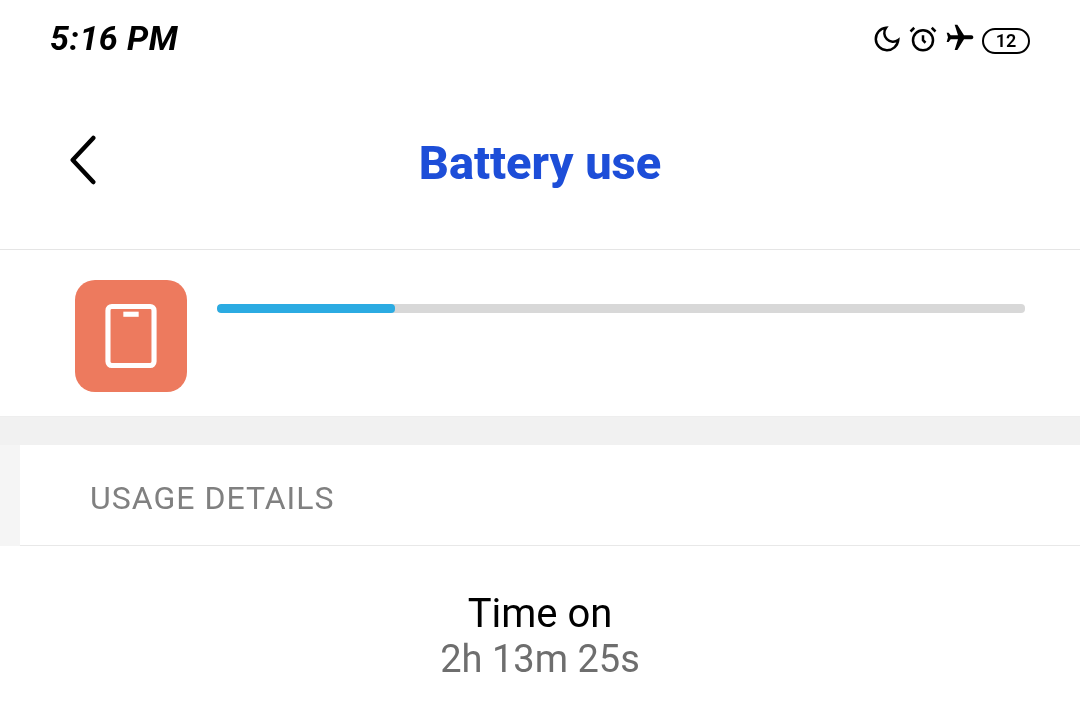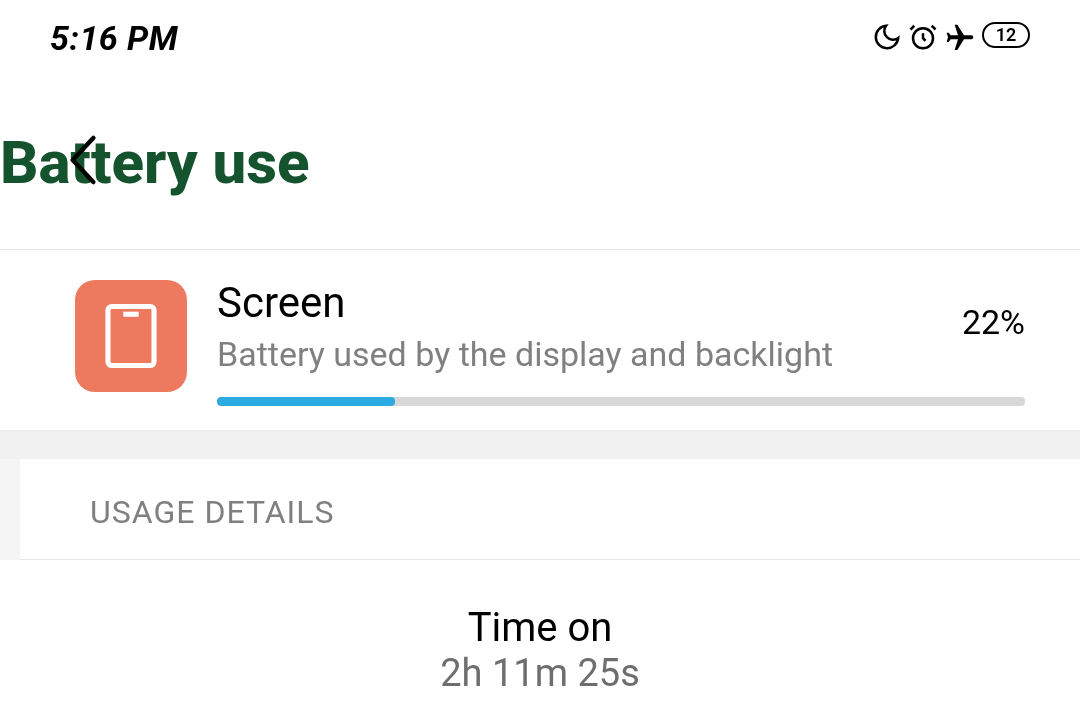--- a/index.html
+++ b/index.html
@@ -24,21 +24,21 @@
     }
     .status-time {
       font-size: 34px;
       font-weight: 700;
       color: #000;
       letter-spacing: 0.5px;
       font-style: italic;
     }
     .status-icons {
       display: flex;
-      align-items: flex-start;
+      align-items: flex-end;
       gap: 6px;
     }
     .status-icons svg {
       display: block;
     }
     .battery-pill {
       border: 2.5px solid #000;
       border-radius: 14px;
       padding: 1px 10px;
       font-size: 18px;
@@ -61,24 +61,24 @@
     }
     .back-button {
       position: absolute;
       left: 68px;
       top: 50%;
       transform: translateY(-50%);
       cursor: pointer;
     }
     .header-title {
       width: 100%;
-      text-align: left;
-      font-size: 60px;
+      text-align: center;
+      font-size: 47px;
       font-weight: 800;
-      color: #14532d;
+      color: #1d4ed8;
     }
     .app-row {
       background: #ffffff;
       padding: 30px 55px 24px 75px;
       display: flex;
       align-items: flex-start;
       gap: 30px;
       border-bottom: 1px solid #eee;
     }
     .app-icon {
@@ -208,37 +208,30 @@
 </div>
 
 <div class="app-row">
   <div class="app-icon">
     <svg width="52" height="64" viewBox="0 0 40 50" fill="none" stroke="#fff" stroke-width="4">
       <rect x="2" y="2" width="36" height="46" rx="3"></rect>
       <line x1="14" y1="8" x2="26" y2="8"></line>
     </svg>
   </div>
   <div class="app-info">
-    <div class="app-top">
-      <div class="app-title-col">
-        <div class="app-name">Screen</div>
-        <div class="app-desc">Battery used by the display and backlight</div>
-      </div>
-      <div class="app-percent">22%</div>
-    </div>
     <div class="progress-bar">
       <div class="progress-fill" style="width:22%"></div>
     </div>
   </div>
 </div>
 
 <div class="gap"></div>
 
 <div class="section-header">
   <div class="section-header-text">USAGE DETAILS</div>
 </div>
 
 <div class="detail-row">
   <div class="detail-label">Time on</div>
-  <div class="detail-value">2h 11m 25s</div>
+  <div class="detail-value">2h 13m 25s</div>
 </div>
 
 <div class="bottom-gap"></div>
 
 </body></html>

